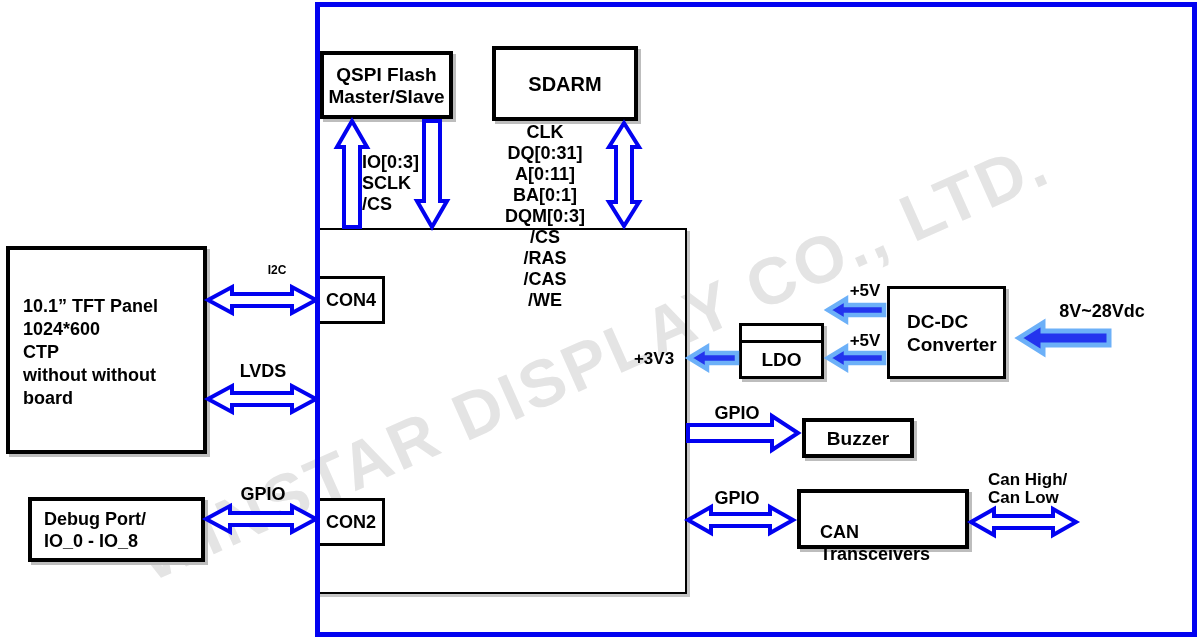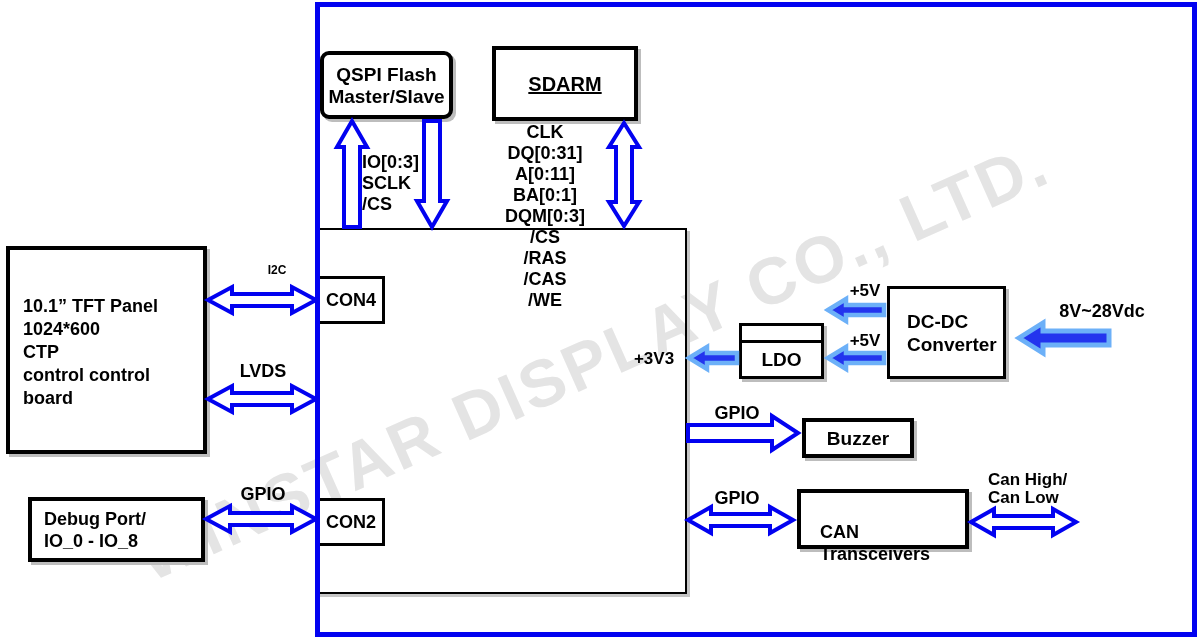--- a/index.html
+++ b/index.html
@@ -29,40 +29,40 @@
 <body>
 
 <div id="stage">
 
   <div id="watermark">WINSTAR DISPLAY CO., LTD.</div>
 
   <div id="outer-frame"></div>
 
   <div id="mcu-box"></div>
 
-  <div class="box bw4" style="left:320px;top:51px;width:133px;height:68px;border-radius:9px;">
+  <div class="box bw4" style="left:320px;top:51px;width:133px;height:68px;">
     <div class="lbl ctr" style="left:0;top:9px;width:125px;font-size:19px;line-height:22px;position:absolute;">
       <div>QSPI Flash</div>
       <div>Master/Slave</div>
     </div>
   </div>
   <svg class="arrow" style="left:334px;top:119px;" width="36" height="110" viewBox="0 0 36 110">
     <polygon class="arr-out" points="18,2 33,28 26,28 26,108 10,108 10,28 3,28"></polygon>
   </svg>
   <svg class="arrow" style="left:414px;top:119px;" width="36" height="110" viewBox="0 0 36 110">
     <polygon class="arr-out" points="18,108 3,82 10,82 10,2 26,2 26,82 33,82"></polygon>
   </svg>
   <div class="lbl" style="left:362px;top:152px;font-size:18px;line-height:21px;">
     <div>IO[0:3]</div>
     <div>SCLK</div>
     <div>/CS</div>
   </div>
 
   <div class="box bw4" style="left:492px;top:46px;width:146px;height:75px;">
-    <div class="lbl ctr" style="left:0;top:23px;width:138px;font-size:20px;position:absolute;text-decoration:underline;">SDARM</div>
+    <div class="lbl ctr" style="left:0;top:23px;width:138px;font-size:20px;position:absolute;">SDARM</div>
   </div>
   <svg class="arrow" style="left:606px;top:121px;" width="36" height="107" viewBox="0 0 36 107">
     <polygon class="arr-out" points="18,2 33,26 26,26 26,81 33,81 18,105 3,81 10,81 10,26 3,26"></polygon>
   </svg>
   <div class="lbl ctr" style="left:478px;top:122px;width:134px;font-size:18px;line-height:21px;">
     <div>CLK</div>
     <div>DQ[0:31]</div>
     <div>A[0:11]</div>
     <div>BA[0:1]</div>
     <div>DQM[0:3]</div>
@@ -77,21 +77,21 @@
   </div>
   <div class="box con" style="left:317px;top:498px;">
     <span>CON2</span>
   </div>
 
   <div class="box bw4" style="left:6px;top:246px;width:201px;height:208px;">
     <div class="lbl" style="left:13px;top:45px;font-size:18px;line-height:23px;position:absolute;">
       <div>10.1” TFT Panel</div>
       <div>1024*600</div>
       <div>CTP</div>
-      <div>control control</div>
+      <div>without without</div>
       <div>board</div>
     </div>
   </div>
 
   <div class="box bw4" style="left:28px;top:497px;width:177px;height:65px;">
     <div class="lbl" style="left:12px;top:7px;font-size:18px;line-height:22px;position:absolute;">
       <div>Debug Port/</div>
       <div>IO_0 - IO_8</div>
     </div>
   </div>

